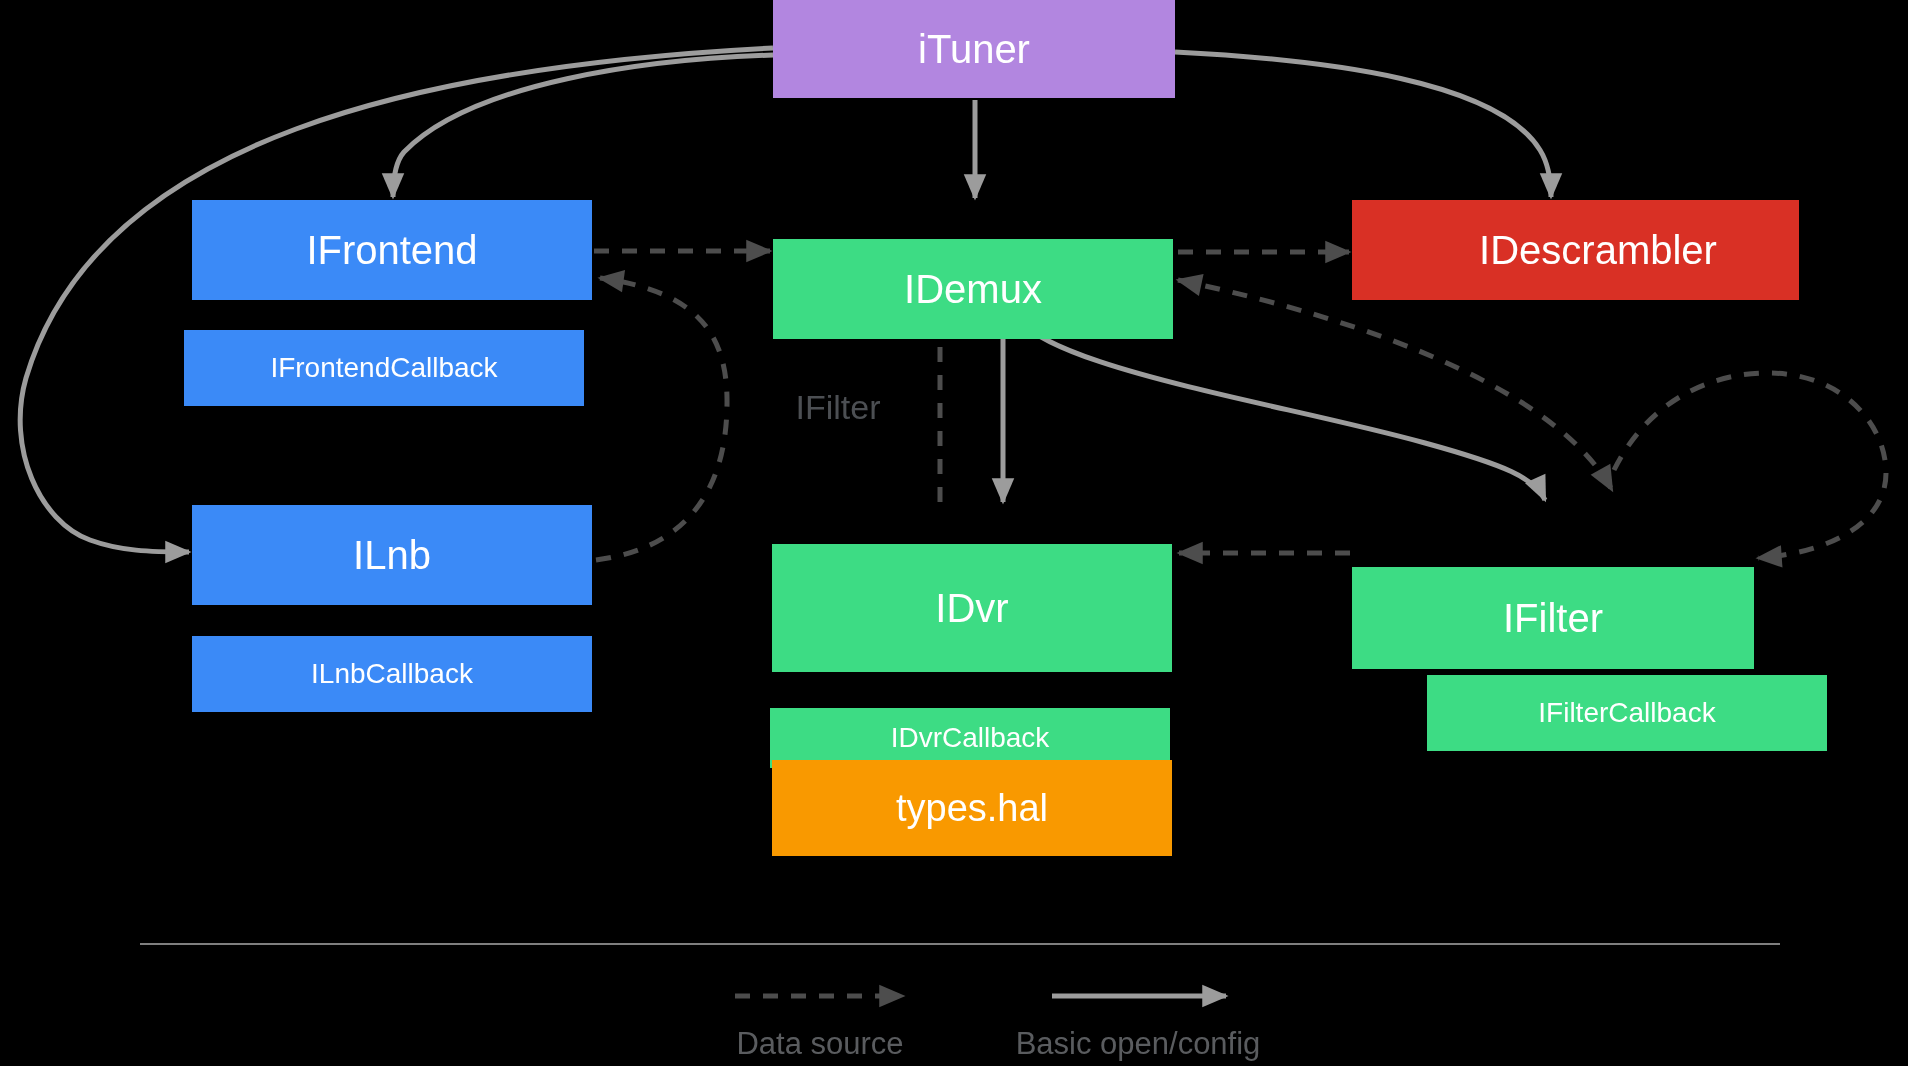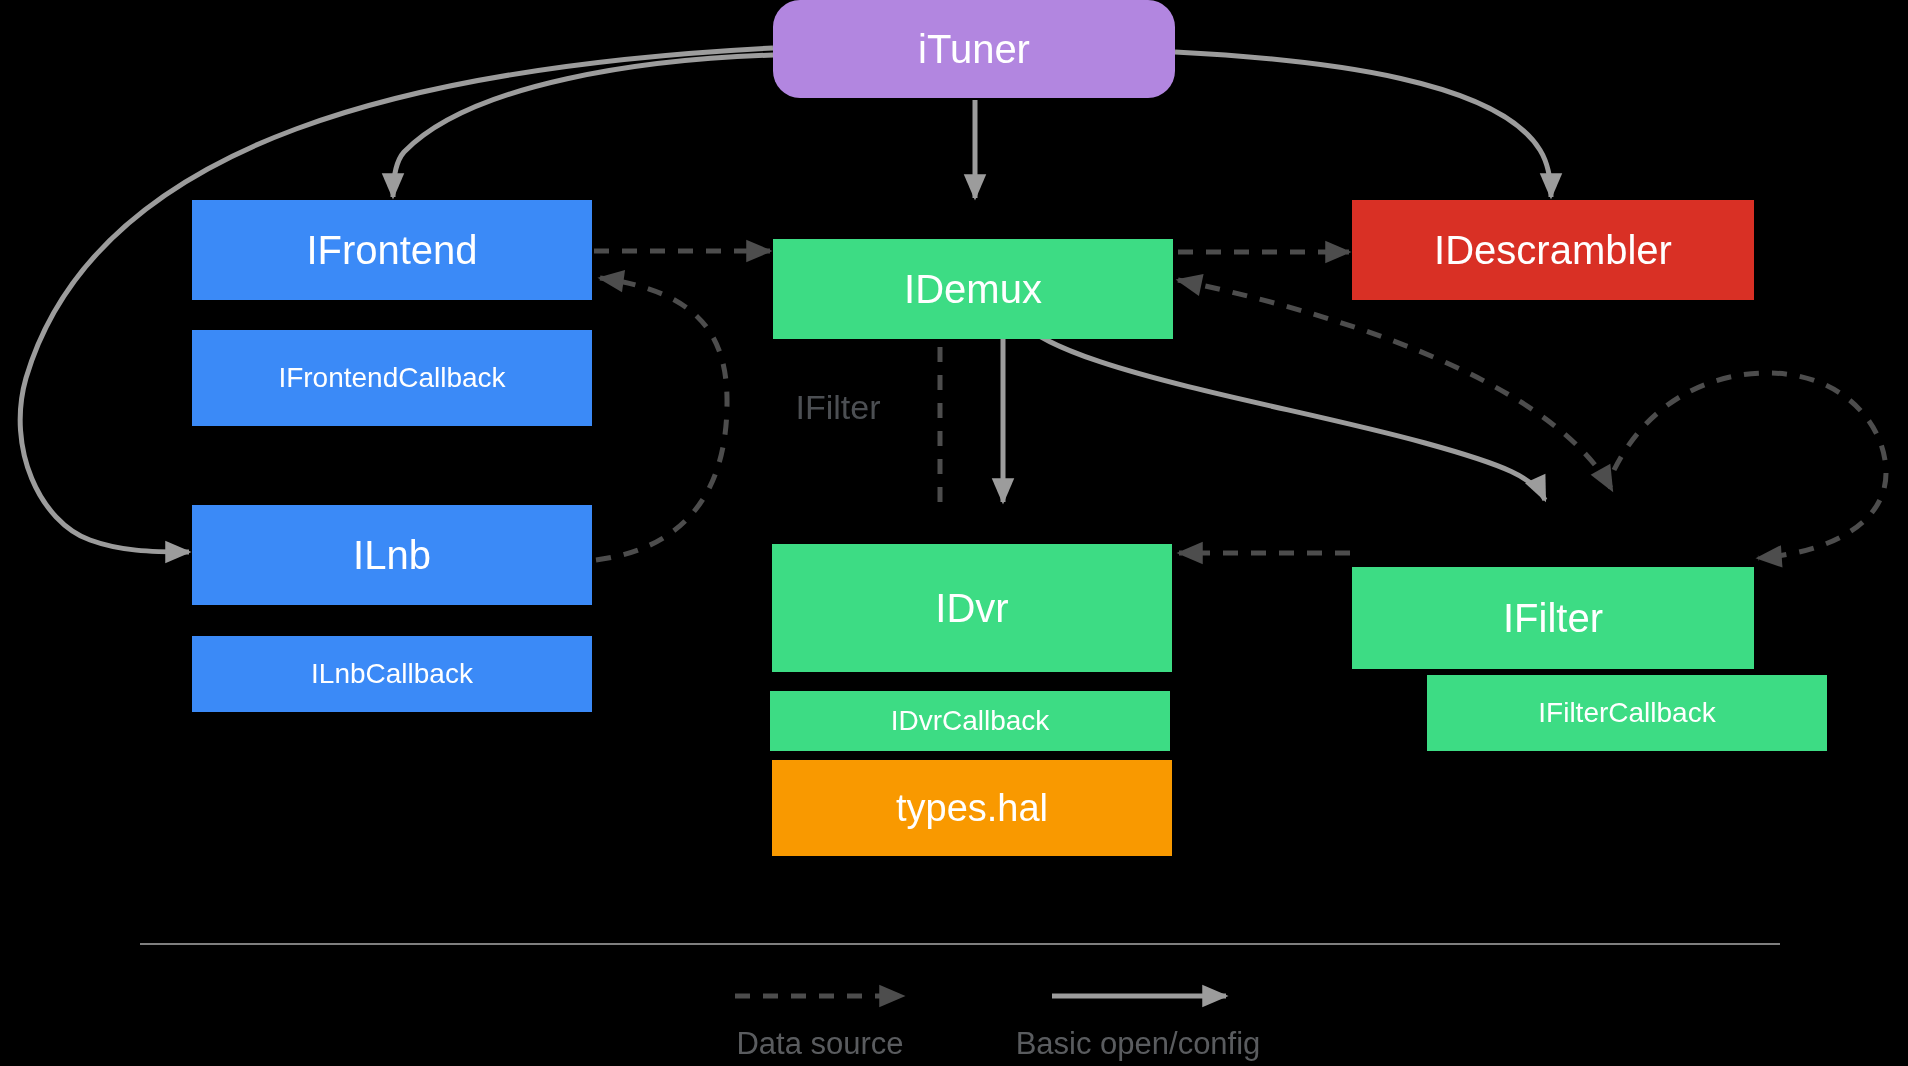--- a/index.html
+++ b/index.html
@@ -12,24 +12,24 @@
   .edge-dashed{stroke:var(--color-arrow-dashed,#4d4d4d);stroke-width:5;fill:none;stroke-dasharray:15 13;}
   .mk-gray{fill:var(--color-arrow-solid,#9c9c9c);}
   .mk-dark{fill:var(--color-arrow-dashed,#4d4d4d);}
   .node{
     position:absolute;display:flex;align-items:center;justify-content:center;
     color:#fff;text-align:center;line-height:1;
   }
   .node.main{font-size:40px;}
   .node.small{font-size:28px;}
   .node.mid{font-size:38px;}
-  .purple{background:var(--color-purple,#b286e0);border-radius:27px;}
+  .purple{background:var(--color-purple,#b286e0);}
   .blue{background:var(--color-blue,#3b8af7);text-align:right;}
   .green{background:var(--color-green,#3ddc84);margin-top:39px;}
-  .red{background:var(--color-red,#d93025);}
+  .red{background:var(--color-red,#d93025);padding-left:45px;}
   .orange{background:var(--color-orange,#f99900);}
   .annotation{
     position:absolute;color:var(--color-annotation,#4c4f53);
     font-size:34px;text-align:center;line-height:1;
   }
   .legend-label{
     position:absolute;color:var(--color-legend-text,#5a5c5f);
     font-size:31px;text-align:center;line-height:1;
   }
   .separator{position:absolute;height:2px;background:var(--color-separator,#7f7f7f);}
@@ -80,41 +80,41 @@
   </div>
 
   <div class="node green main" style="left:773px;top:200px;width:400px;height:100px">
     <span>IDemux</span>
   </div>
 
   <div class="node red main" style="left:1352px;top:200px;width:402px;height:100px">
     <span>IDescrambler</span>
   </div>
 
-  <div class="node blue small" style="left:192px;top:330px;width:400px;height:96px">
+  <div class="node blue small" style="left:184px;top:330px;width:400px;height:76px">
     <span>IFrontendCallback</span>
   </div>
 
   <div class="node blue main" style="left:192px;top:505px;width:400px;height:100px">
     <span>ILnb</span>
   </div>
 
   <div class="node green main" style="left:772px;top:505px;width:400px;height:128px">
     <span>IDvr</span>
   </div>
 
   <div class="node green main" style="left:1352px;top:528px;width:402px;height:102px">
     <span>IFilter</span>
   </div>
 
   <div class="node blue small" style="left:192px;top:636px;width:400px;height:76px">
     <span>ILnbCallback</span>
   </div>
 
-  <div class="node green small" style="left:770px;top:652px;width:400px;height:60px">
+  <div class="node green small" style="left:770px;top:669px;width:400px;height:60px">
     <span>IDvrCallback</span>
   </div>
 
   <div class="node green small" style="left:1427px;top:636px;width:400px;height:76px">
     <span>IFilterCallback</span>
   </div>
 
   <div class="node orange mid" style="left:772px;top:760px;width:400px;height:96px">
     <span>types.hal</span>
   </div>

